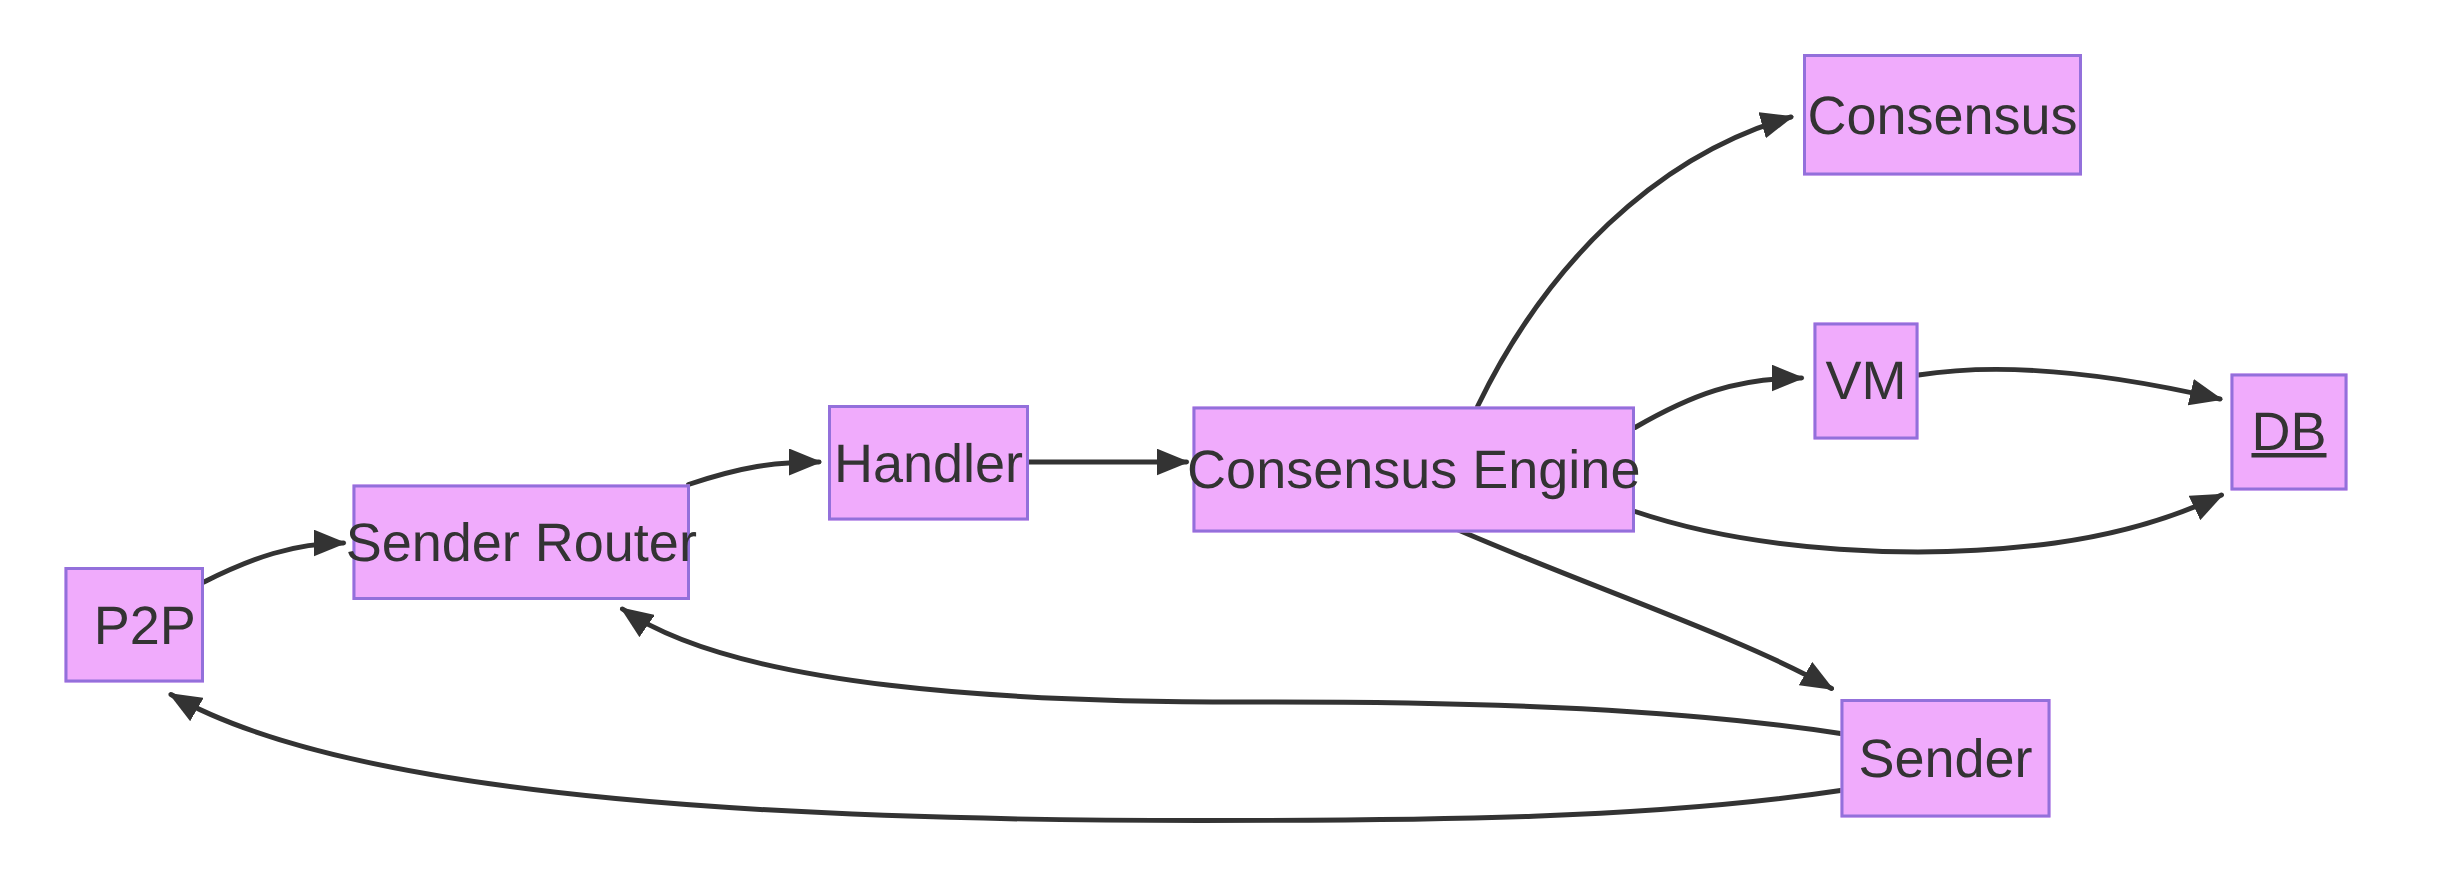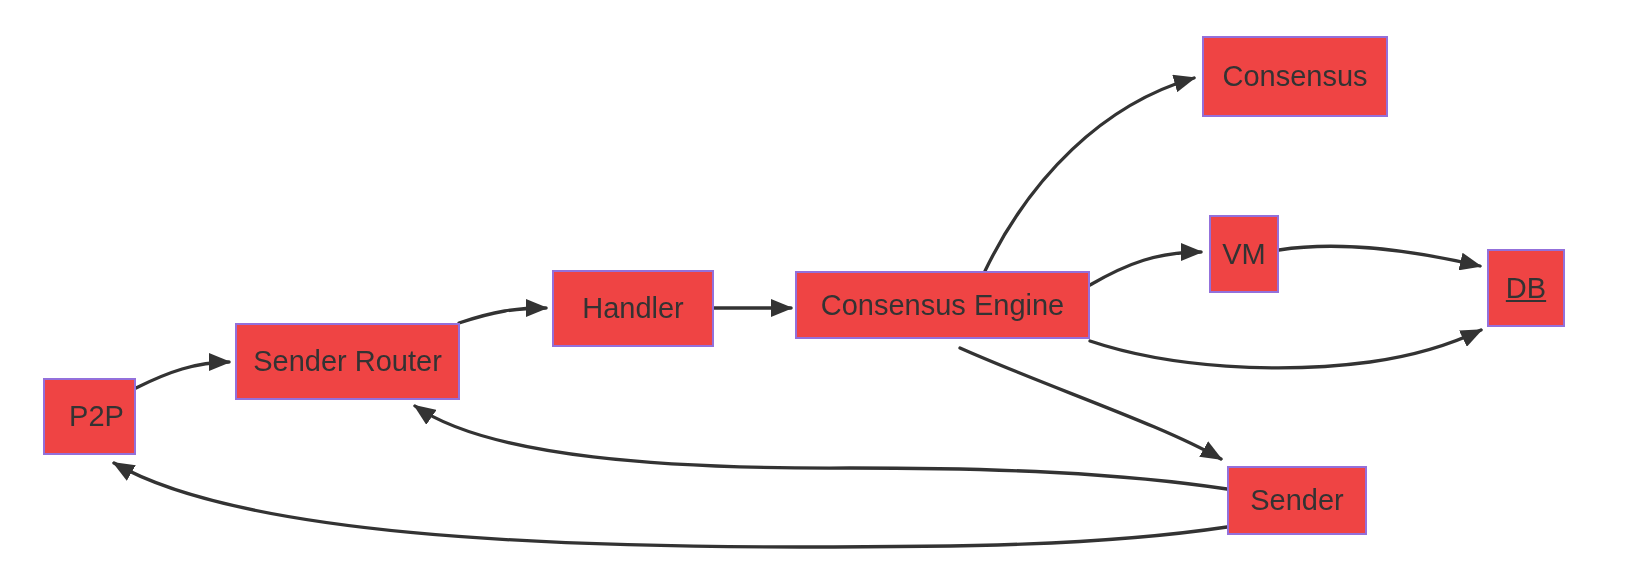--- a/index.html
+++ b/index.html
@@ -23,37 +23,37 @@
   }
   .edge-layer path.edge {
     fill: none;
     stroke: #333333;
     stroke-width: 3.3px;
     stroke-linecap: round;
   }
   .node {
     position: absolute;
     box-sizing: border-box;
-    background: #ef4444;
+    background: #f0abfc;
     border: 2px solid #9370DB;
     color: #333333;
-    font-size: 29px;
+    font-size: 36px;
     display: flex;
     align-items: center;
     justify-content: center;
     white-space: nowrap;
   }
   .node-p2p              { left: 43px;   top: 378px; width: 93px;  height: 77px; padding-left: 14px; }
   .node-chain-router     { left: 235px;  top: 323px; width: 225px; height: 77px; }
-  .node-handler          { left: 552px;  top: 270px; width: 162px; height: 77px; }
-  .node-consensus-engine { left: 795px;  top: 271px; width: 295px; height: 68px; text-align: right; }
+  .node-handler          { left: 552px;  top: 270px; width: 134px; height: 77px; }
+  .node-consensus-engine { left: 795px;  top: 271px; width: 295px; height: 84px; text-align: right; }
   .node-consensus        { left: 1202px; top: 36px;  width: 186px; height: 81px; }
   .node-vm               { left: 1209px; top: 215px; width: 70px;  height: 78px; }
   .node-db               { left: 1487px; top: 249px; width: 78px;  height: 78px; text-decoration: underline; }
-  .node-sender           { left: 1227px; top: 466px; width: 140px; height: 69px; }
+  .node-sender           { left: 1227px; top: 466px; width: 140px; height: 79px; }
 </style>
 </head>
 <body>
 
 <div class="canvas">
 
   <svg class="edge-layer" width="1634" height="586" viewBox="0 0 1634 586" xmlns="http://www.w3.org/2000/svg">
     <defs>
       <marker id="arrowhead" markerUnits="userSpaceOnUse" markerWidth="22" markerHeight="18" refX="20" refY="9" orient="auto">
         <path d="M0,0 L22,9 L0,18 Z" fill="#333333"></path>

